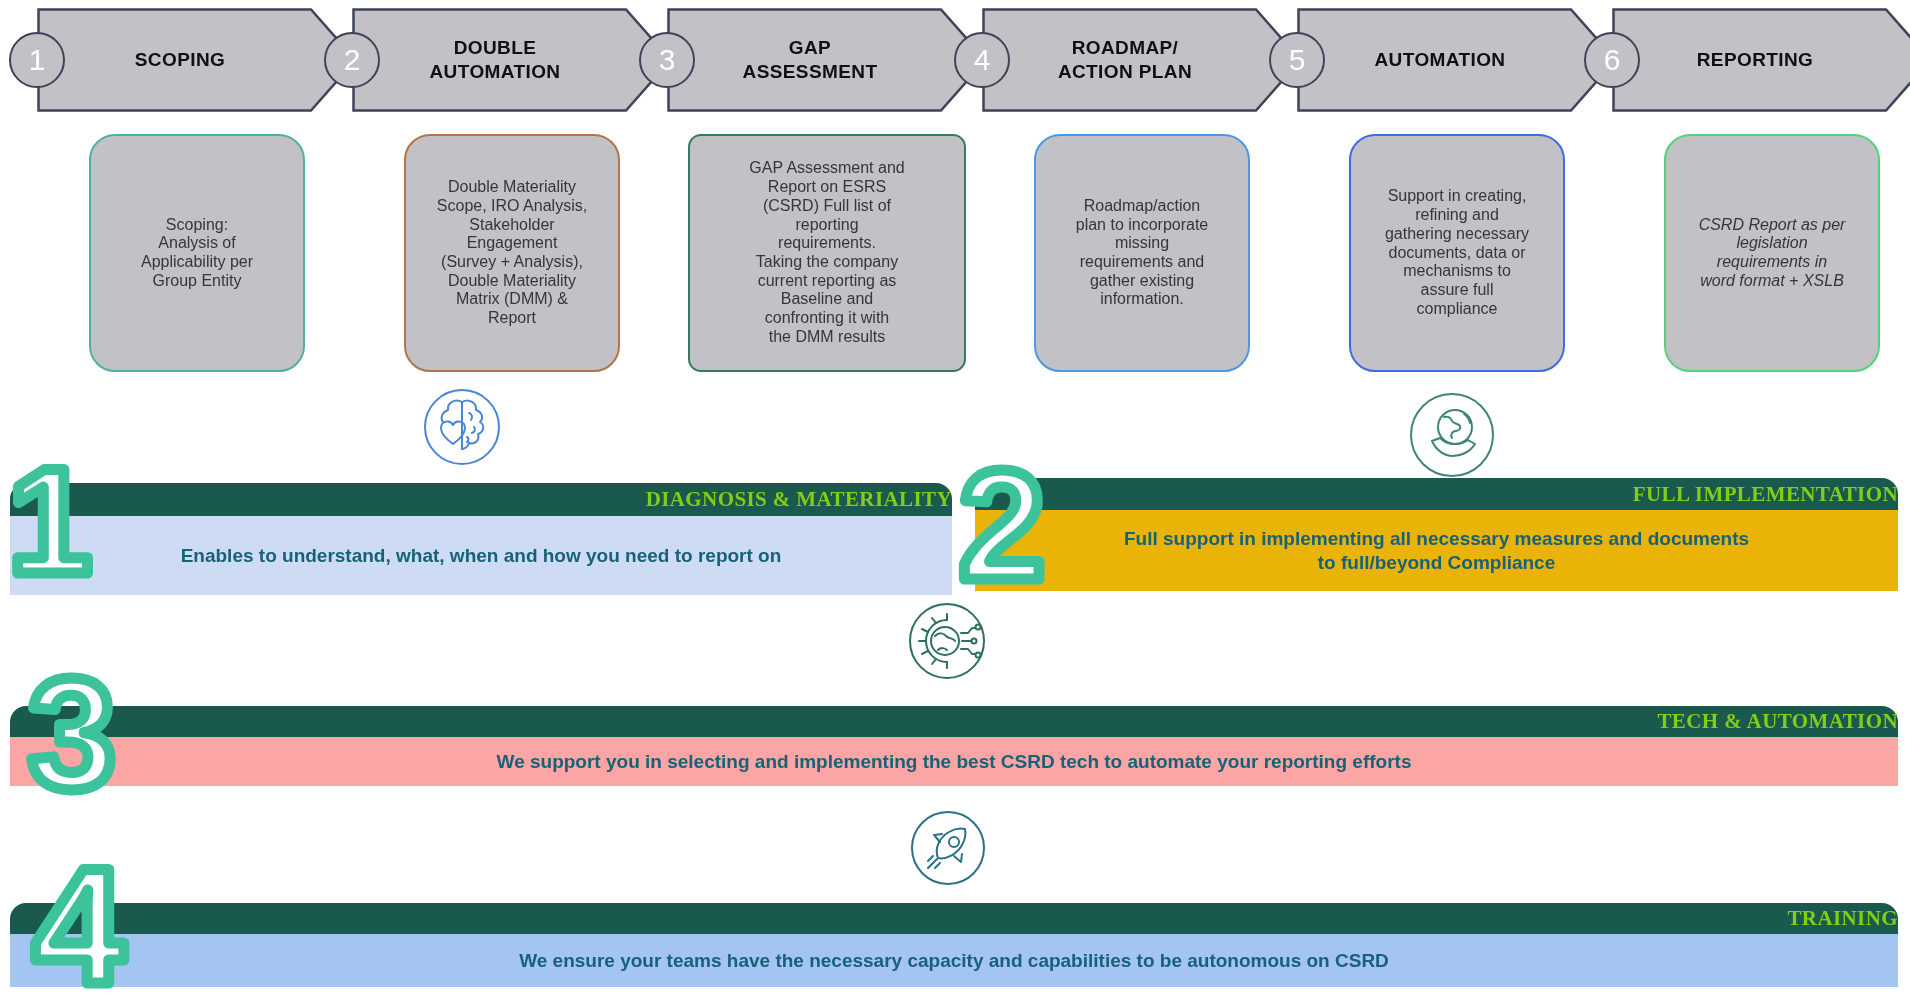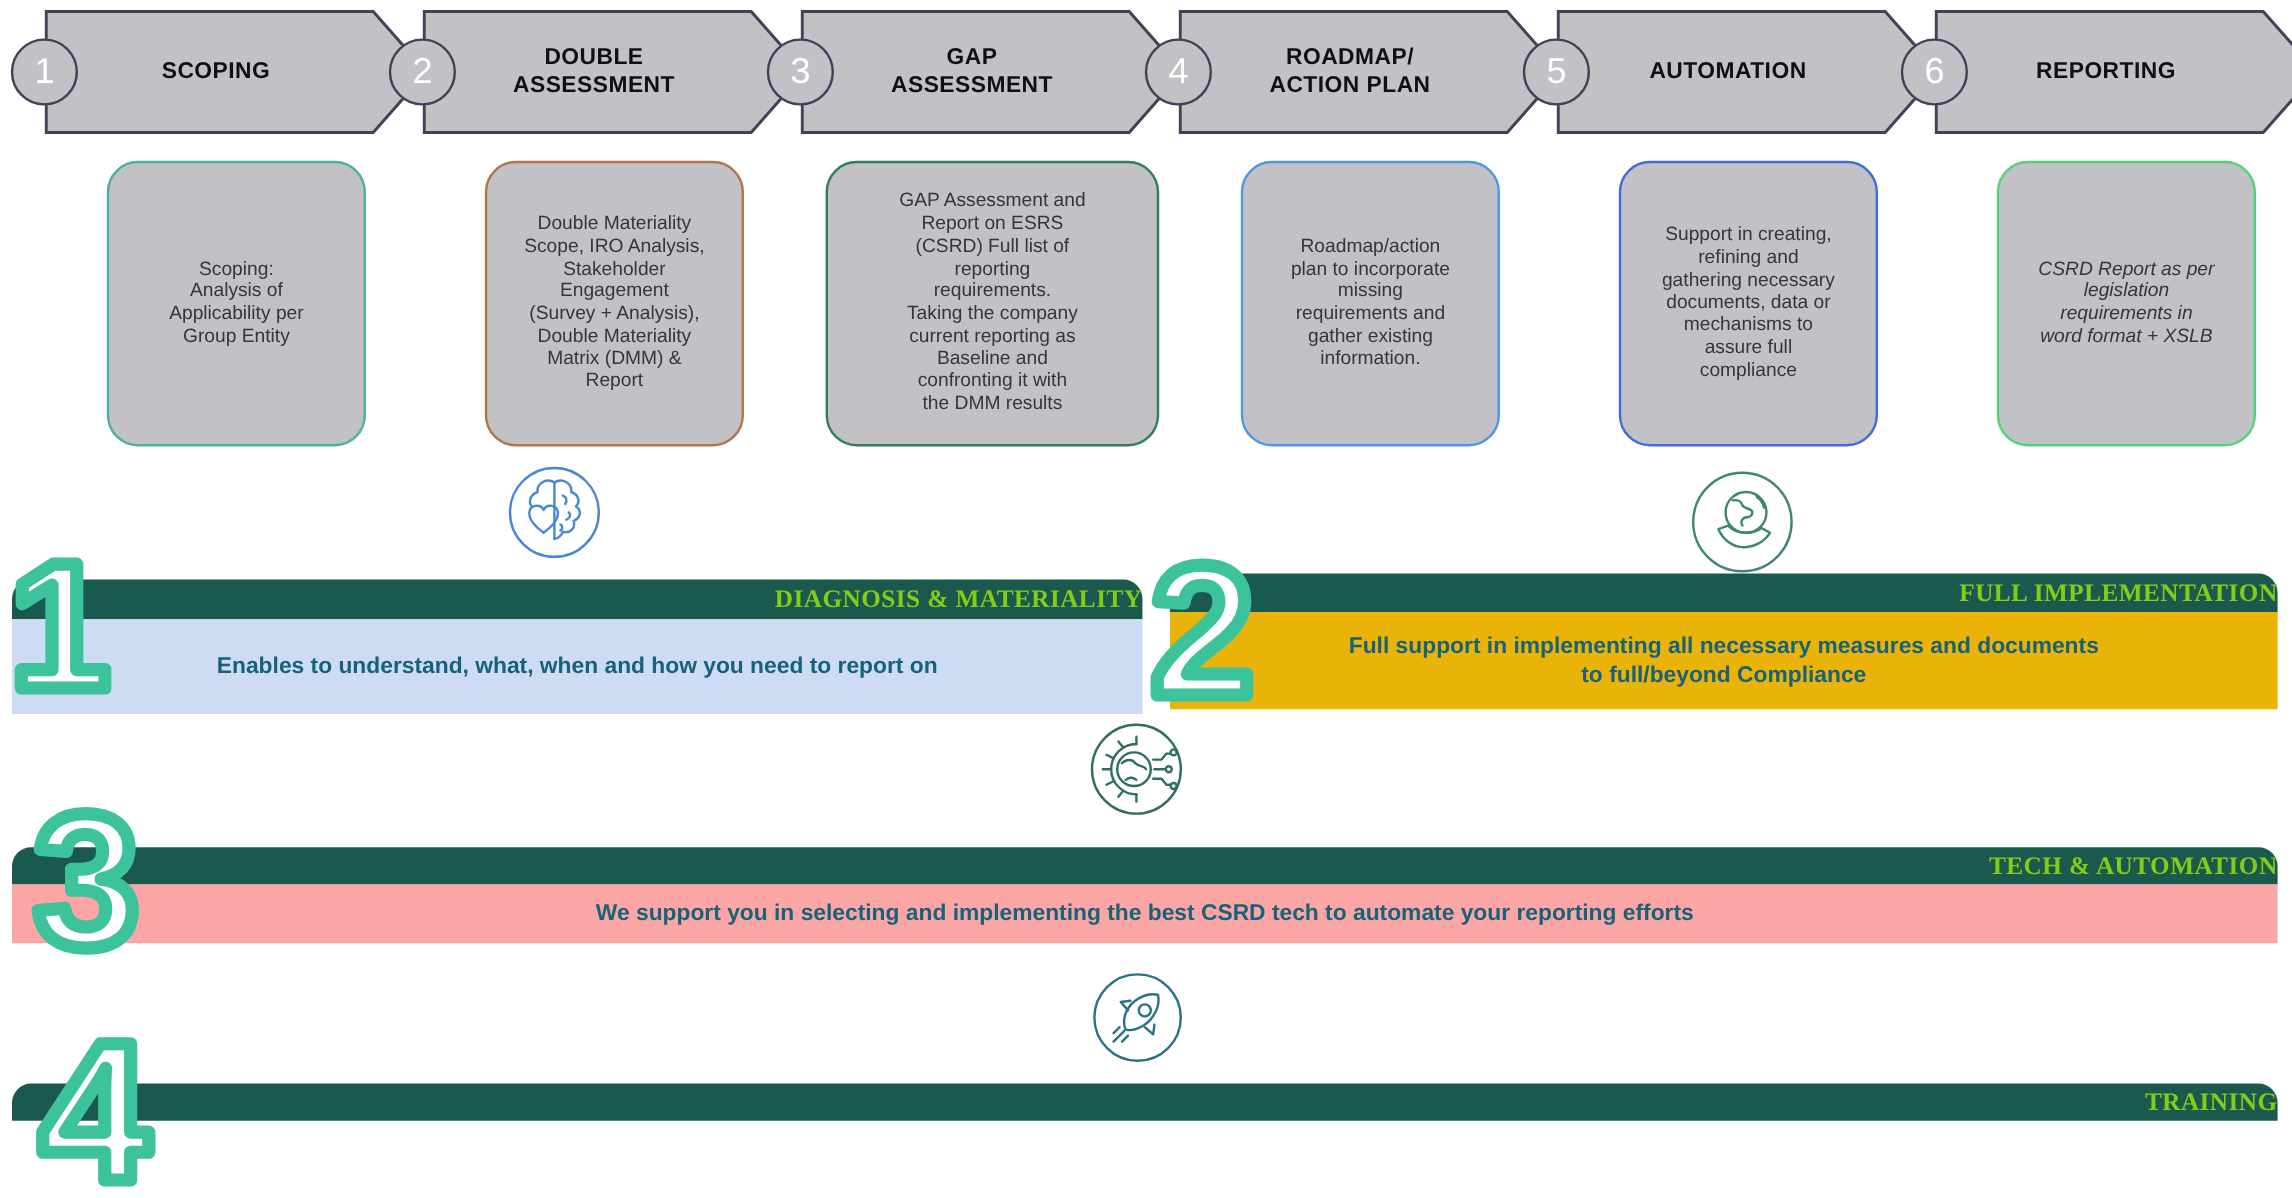--- a/index.html
+++ b/index.html
@@ -26,21 +26,21 @@
     position:absolute;top:126px;left:50%;transform:translateX(-50%);
     width:216px;height:238px;box-sizing:border-box;
     background:#c2c2c6;border:2.5px solid #888;border-radius:26px;
     display:flex;align-items:center;justify-content:center;
     padding:6px 4px;
   }
   .desc-text{
     font-size:16px;line-height:1.17;color:#363636;
     white-space:pre-line;text-align:center;
   }
-  .step-3 .desc-box{width:278px;}
+  .step-3 .desc-box{width:278px;border-radius:13px;}
   
   .banner{position:absolute;}
   .banner-header{
     background:#1a5a4e;border-radius:16px 16px 0 0;
     display:flex;align-items:center;justify-content:flex-end;
     color:#84cc16;font-weight:bold;font-size:21px;letter-spacing:.4px;font-family:Liberation Serif, serif;
   }
   .banner-body{
     display:flex;align-items:center;justify-content:center;
     text-align:center;font-weight:bold;font-size:19px;line-height:1.25;
@@ -74,21 +74,21 @@
 Applicability per
 Group Entity</div>
     </div>
   </div>
 
   <div class="step step-2" style="left:352px">
     <svg class="chev-svg" width="320" height="104" viewBox="0 0 320 104">
       <path d="M1.5,1.5 H274 L318.5,52 L274,102.5 H1.5 Z" fill="#c2c2c6" stroke="#3e4358" stroke-width="2.5"></path>
     </svg>
     <div class="chev-label">DOUBLE
-ASSESSMENT</div>
+AUTOMATION</div>
     <div class="step-circle">
         <span>2</span>
       </div>
     <div class="desc-box" style="border-color: rgb(179, 116, 75);">
       <div class="desc-text">Double Materiality
 Scope, IRO Analysis,
 Stakeholder
 Engagement
 (Survey + Analysis),
 Double Materiality
@@ -258,18 +258,21 @@
     </div>
   </div>
   <svg class="big-num" style="left:18px;top:656px" width="108" height="145" viewBox="0 0 108 145">
     <text x="54" y="132" text-anchor="middle" font-size="158" stroke-width="11" style="stroke: rgb(60, 195, 156);">3</text>
   </svg>
 
   <div class="banner" style="left:10px;top:903px;width:1888px">
     <div class="banner-header" style="height:31px">
       <span>TRAINING</span>
     </div>
+    <div class="banner-body" style="height: 53px; background-color: rgb(164, 196, 241);">
+      <span>We ensure your teams have the necessary capacity and capabilities to be autonomous on CSRD</span>
+    </div>
   </div>
   <svg class="big-num" style="left:22px;top:845px" width="115" height="152" viewBox="0 0 115 152">
     <text x="57" y="138" text-anchor="middle" font-size="165" stroke-width="11" style="stroke: rgb(60, 195, 156);">4</text>
   </svg>
 
 </div>
 
 </body></html>

